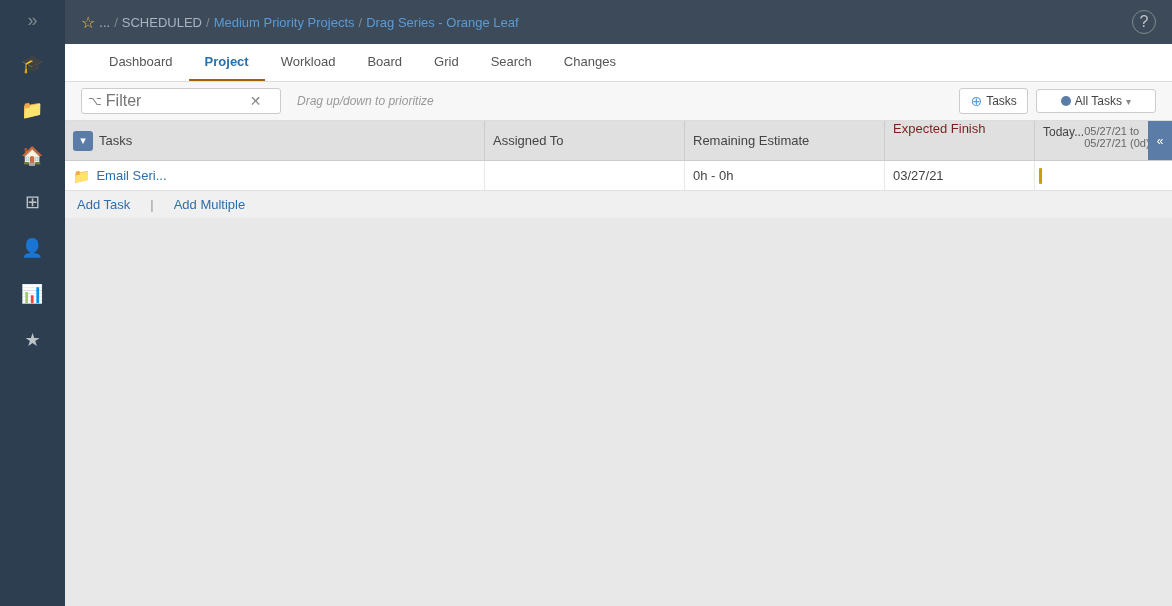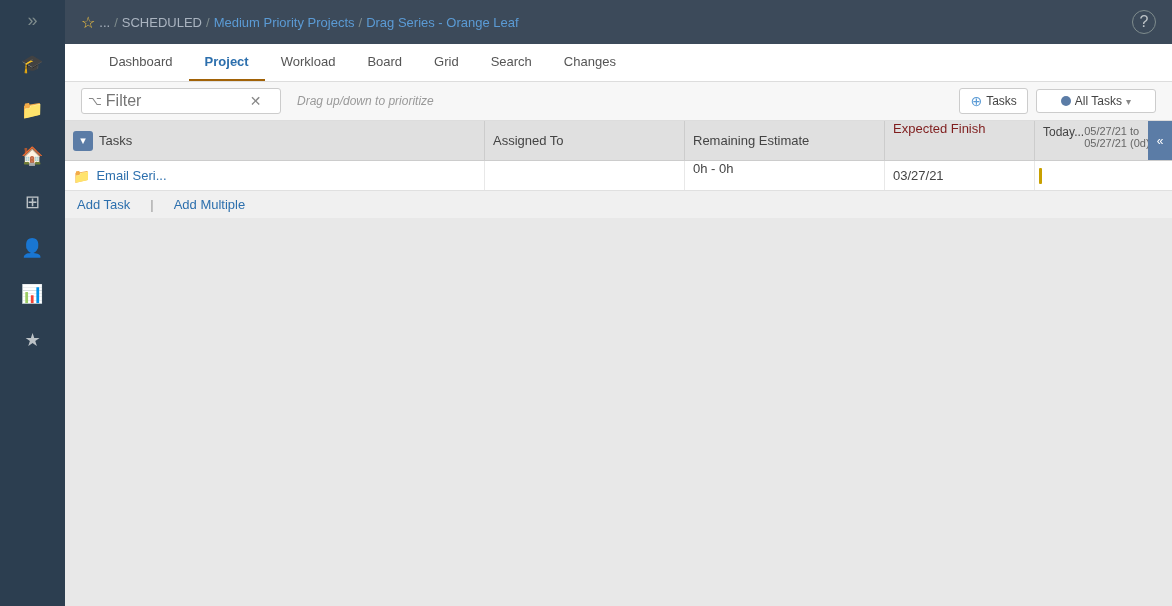--- a/index.html
+++ b/index.html
@@ -315,21 +315,21 @@
       padding: 0 8px;
       display: flex;
       align-items: center;
       border-right: 1px solid #e8e8e8;
     }
     .cell-remaining {
       width: 200px;
       flex-shrink: 0;
       padding: 0 8px;
       display: flex;
-      align-items: flex-start;
+      align-items: center;
       font-size: 13px;
       color: #444;
       border-right: 1px solid #e8e8e8;
     }
     .cell-expected {
       width: 150px;
       flex-shrink: 0;
       padding: 0 8px;
       display: flex;
       align-items: center;

